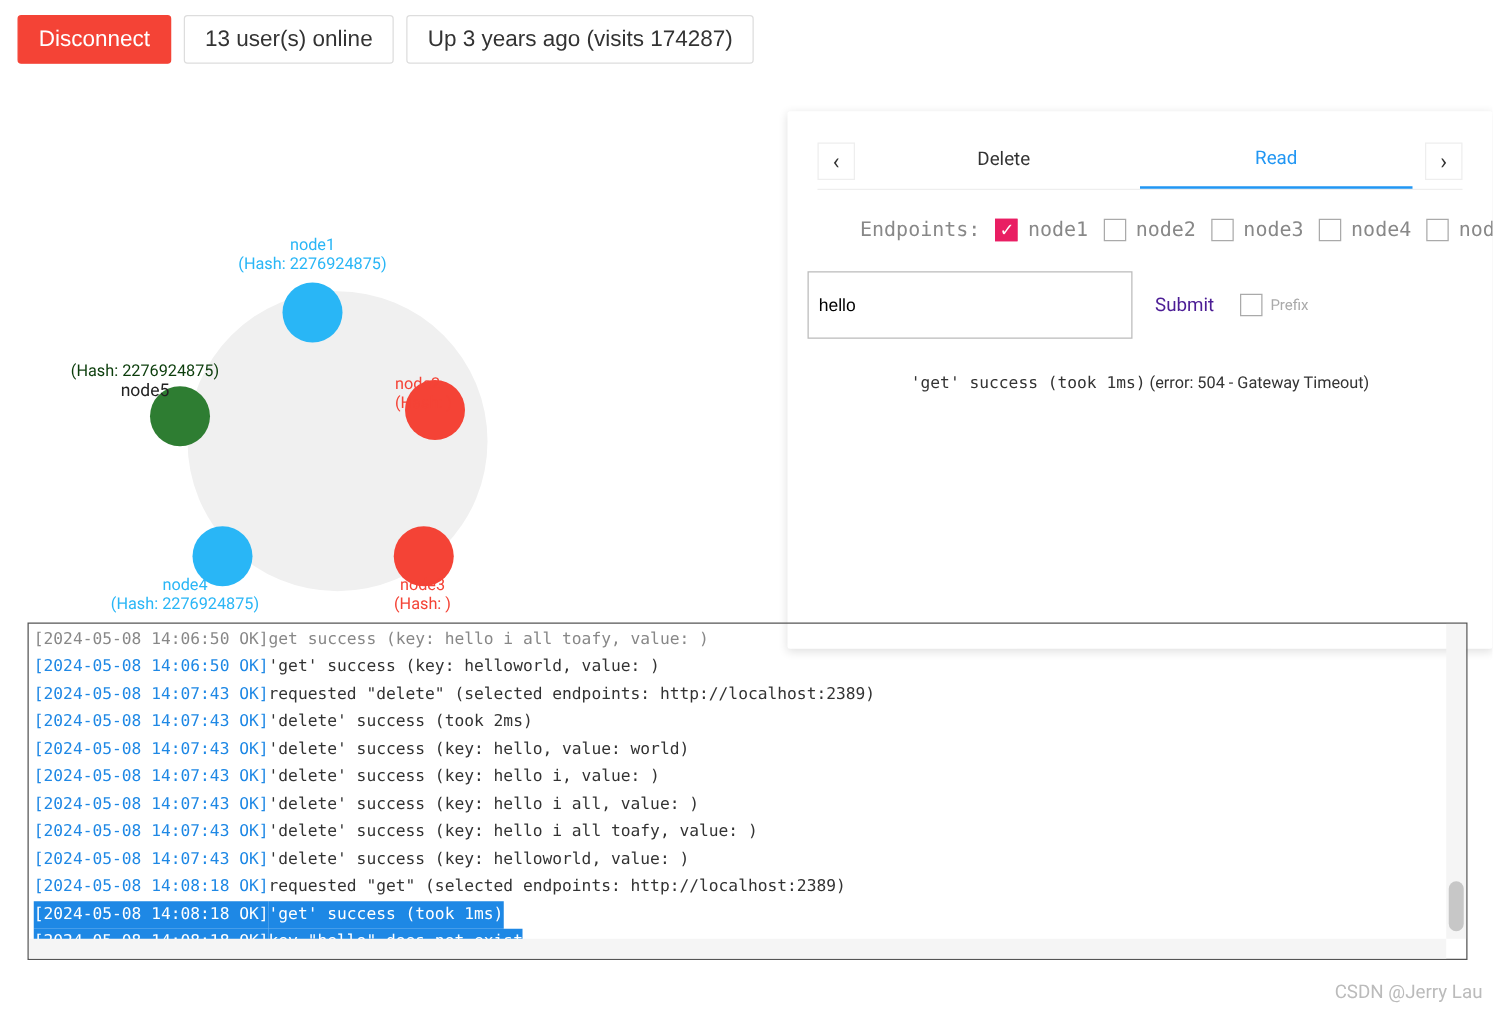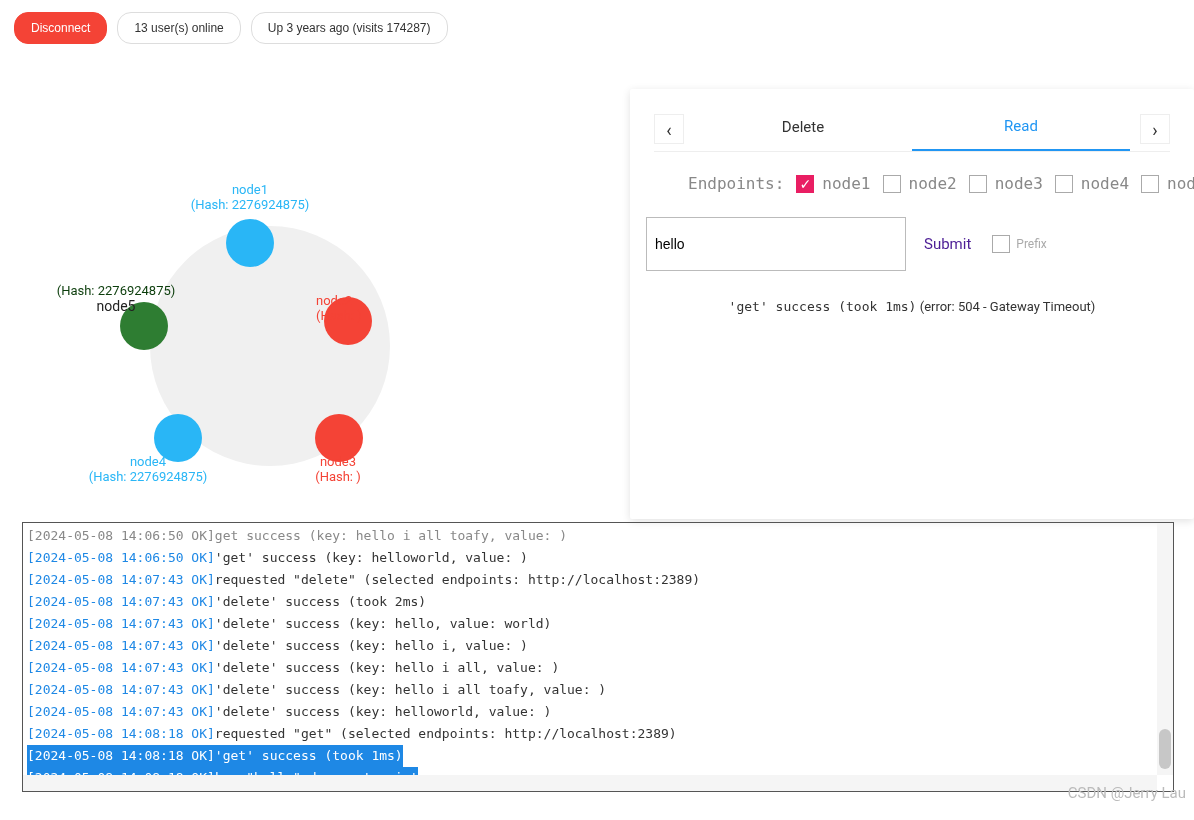--- a/index.html
+++ b/index.html
@@ -1,18 +1,18 @@
 <!DOCTYPE html>
 <html><head>
 <meta charset="utf-8">
 <style>
 * { margin: 0; padding: 0; box-sizing: border-box; }
 body { font-family: -apple-system, BlinkMacSystemFont, "Segoe UI", Roboto, "Helvetica Neue", Arial, sans-serif; background: #fff; width: 1194px; height: 820px; position: relative; overflow: hidden; }
 .toolbar { padding: 12px 14px; display: flex; gap: 10px; }
-.btn { padding: 8px 16px; border: 1px solid #ddd; background: #fff; border-radius: 14px; font-size: 12px; cursor: pointer; color: #333; }
+.btn { padding: 8px 16px; border: 1px solid #ddd; background: #fff; border-radius: 3px; font-size: 18px; cursor: pointer; color: #333; }
 .btn-danger { background: #f44336; color: #fff; border-color: #f44336; }
 .cluster-area { position: relative; width: 610px; height: 440px; }
 .ring-bg { position: absolute; width: 240px; height: 240px; background: #f0f0f0; border-radius: 50%; left: 150px; top: 170px; }
 .node { position: absolute; width: 48px; height: 48px; border-radius: 50%; }
 .node-label { position: absolute; font-size: 13px; text-align: center; width: 160px; }
 .node-label .name { display:block; }
 .node-label .hash { font-size: 13px; display:block; }
 .blue { background: #29b6f6; }
 .red { background: #f44336; }
 .green { background: #2e7d32; }
@@ -28,21 +28,21 @@
 .endpoints-row { display:flex; align-items:center; gap:12px; padding: 22px 0 10px 46px; font-family: "Consolas","Menlo",monospace; font-size:16px; color:#888; }
 .chk { width:18px; height:18px; border:1px solid #aaa; display:inline-flex; align-items:center; justify-content:center; cursor:pointer; margin-right:2px; }
 .chk.checked { background:#e91e63; border-color:#e91e63; color:#fff; }
 .ep { display:inline-flex; align-items:center; gap:6px; color:#888; }
 .input-row { display:flex; align-items:center; gap:18px; padding: 14px 4px 10px 4px; }
 .key-input { width:260px; padding:18px 8px; border:1px solid #bbb; font-size:14px; }
 .submit { color:#4c1d95; font-size:15px; cursor:pointer; }
 .prefix { display:inline-flex; align-items:center; gap:4px; color:#aaa; font-size:12px; margin-left:3px; }
 .result-line { text-align:center; font-size:13px; color:#333; padding-top: 18px; }
 .result-line .mono { font-family:"Consolas","Menlo",monospace; }
-.log-area { position:absolute; left:22px; top:522px; width:1152px; height:270px; border:1px solid #555; overflow:auto; font-family:"Consolas","Menlo",monospace; font-size:13px; line-height:22px; padding: 2px 4px; white-space: nowrap; }
+.log-area { position:absolute; left:22px; top:498px; width:1152px; height:270px; border:1px solid #555; overflow:auto; font-family:"Consolas","Menlo",monospace; font-size:13px; line-height:22px; padding: 2px 4px; white-space: nowrap; }
 .log-row { display:flex; }
 .ts { color:#1e88e5; }
 .msg { color:#333; }
 .hl { background:#1e88e5; color:#fff; }
 .cut { color:#888; }
 .watermark { position:absolute; right:8px; bottom:18px; font-size:15px; color:#bbb; }
 .scroll-fake { position:absolute; right:0; top:0; bottom:16px; width:16px; background:#f5f5f5; }
 .scroll-thumb { position:absolute; right:2px; width:12px; height:40px; background:#c7c7c7; border-radius:6px; top:206px; }
 .scroll-h { position:absolute; left:0; right:16px; bottom:0; height:16px; background:#f5f5f5; }
 </style>

